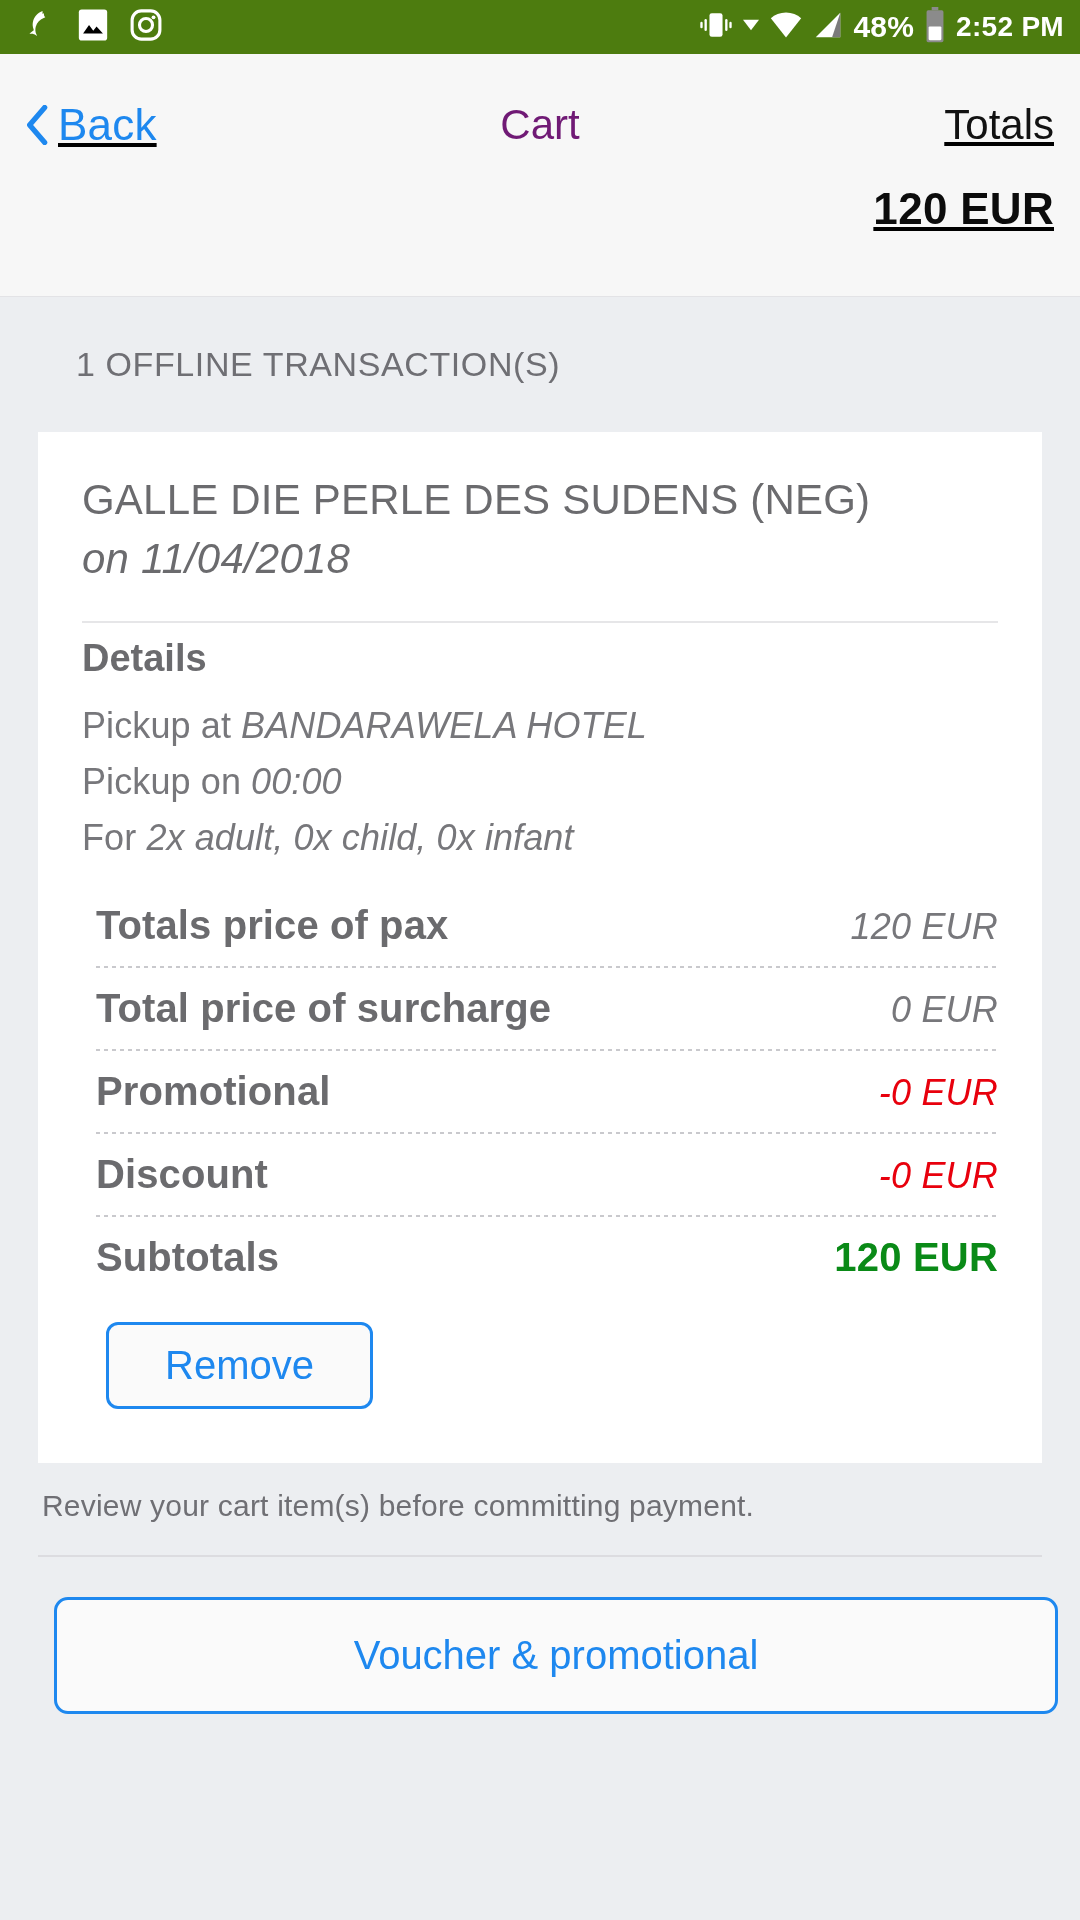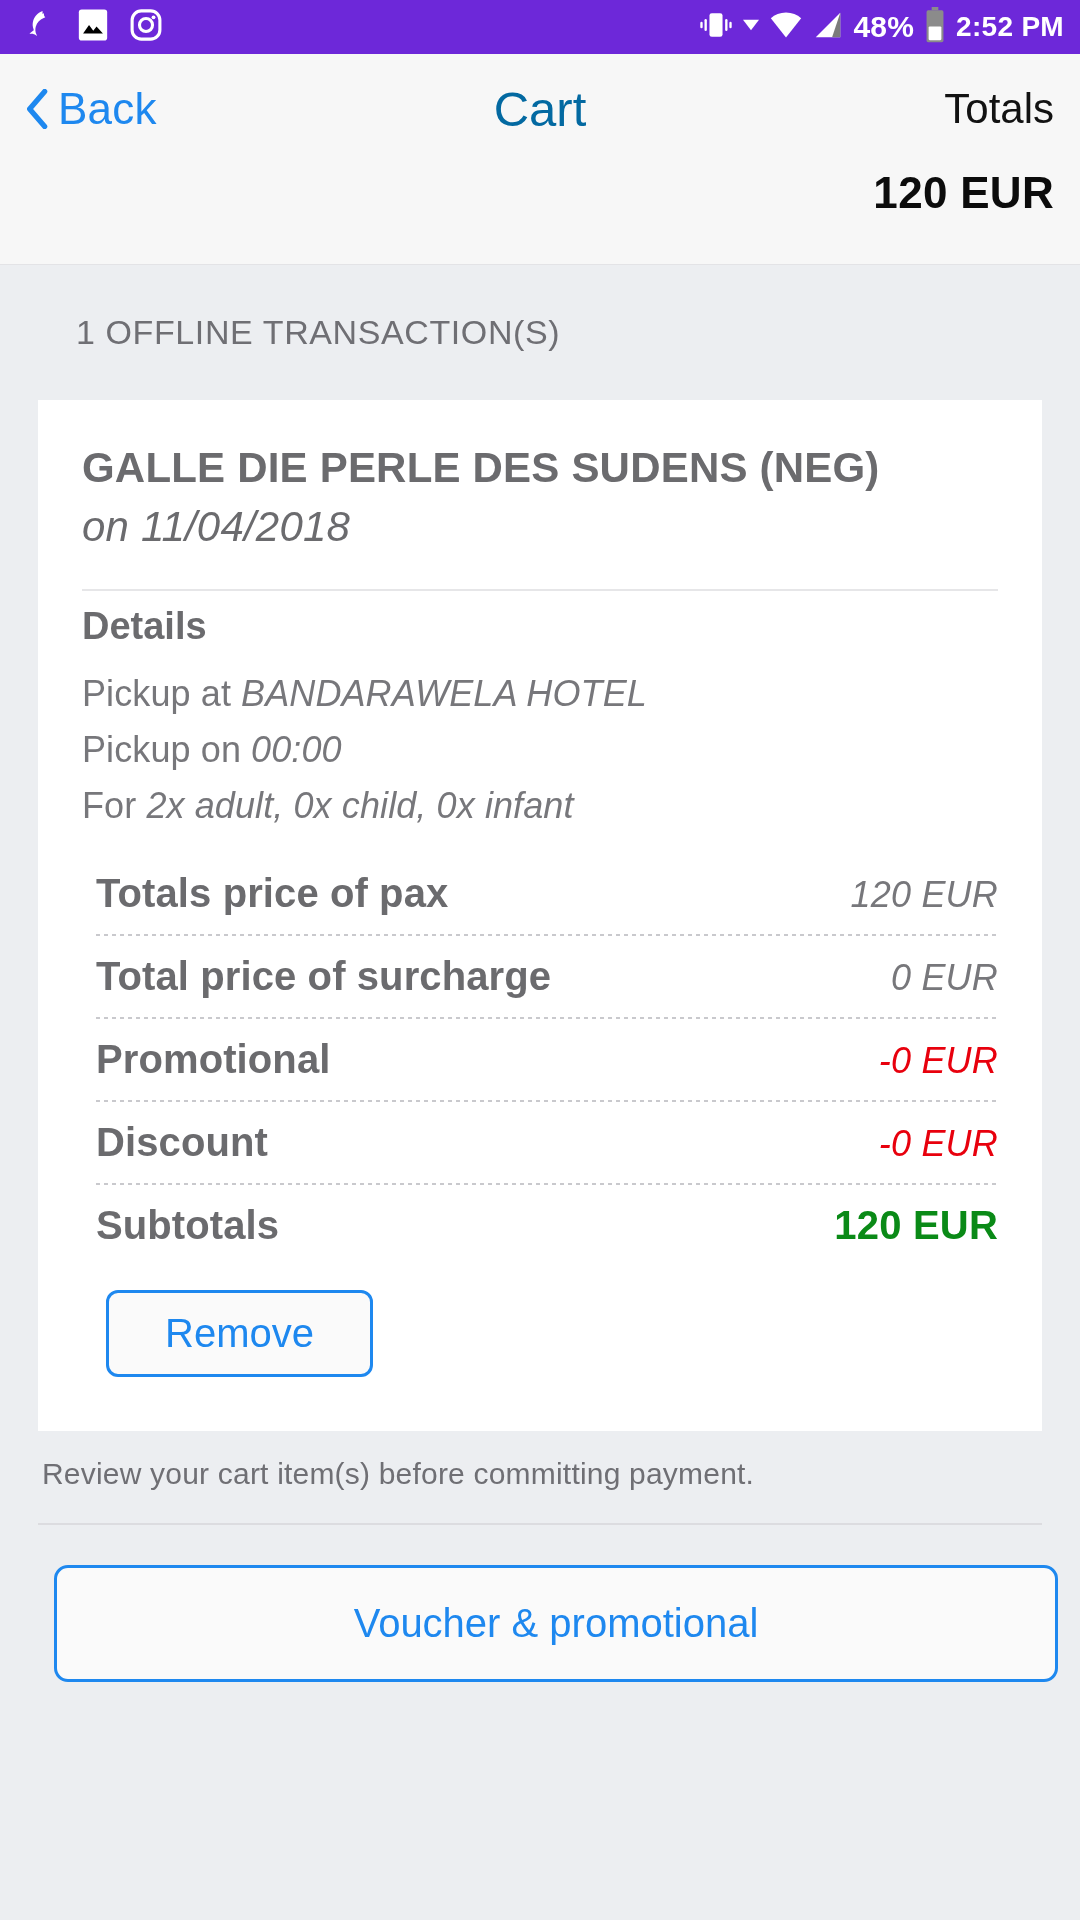--- a/index.html
+++ b/index.html
@@ -6,45 +6,46 @@
   html, body {
     width: 1080px; height: 1920px;
     background: #eceef1;
     font-family: "Liberation Sans", sans-serif;
     -webkit-font-smoothing: antialiased;
   }
   #app { width: 1080px; height: 1920px; position: relative; overflow: hidden; display: flex; flex-direction: column; }
 
   
   .statusbar {
-    height: 54px; background: #6d28d9; color: #fff;
+    height: 54px; background: #4d7c0f; color: #fff;
     display: flex; align-items: center; padding: 0 16px 0 22px;
     flex: 0 0 auto;
   }
   .sb-left { display: flex; align-items: center; gap: 22px; }
   .sb-right { margin-left: auto; display: flex; align-items: center; gap: 10px; }
   .sb-icon { display: block; }
   .sb-battery-text { font-size: 30px; font-weight: 600; letter-spacing: .2px; }
   .sb-clock { font-size: 28px; font-weight: 700; letter-spacing: .3px; margin-left: 0; }
 
   
   .navbar {
     background: #f7f7f7; flex: 0 0 auto;
-    padding: 0 26px;
+    padding: 16px 26px;
     border-bottom: 1px solid #e3e3e6;
+    text-decoration: underline;
   }
   .nav-row {
     height: 110px; display: flex; align-items: center; position: relative;
   }
   .nav-back { display: flex; align-items: center; gap: 10px; color: #1e88ef; }
   .nav-chevron { width: 22px; height: 40px; flex: 0 0 auto; }
   .nav-back-label { font-size: 44px; color: #1e88ef; letter-spacing: .2px; }
   .nav-title {
     position: absolute; left: 0; right: 0; text-align: center;
-    font-size: 49px; color: #0369a1; font-weight: 400; pointer-events: none;
+    font-size: 42px; color: #701a75; font-weight: 400; pointer-events: none;
   }
   .nav-right { margin-left: auto; font-size: 42px; color: #121212; }
   .totals-row {
     height: 100px; display: flex; align-items: flex-start; justify-content: flex-end;
     padding-top: 4px;
   }
   .totals-amount { font-size: 44px; color: #0c0c0c; font-weight: 700; letter-spacing: .3px; }
 
   
   .body { flex: 1 1 auto; background: #eceef1; display: flex; flex-direction: column; overflow: hidden; }
@@ -53,21 +54,21 @@
     padding: 48px 0 48px 76px;
     font-size: 34px; color: #6f6f74; letter-spacing: .6px;
   }
 
   
   .card {
     background: #fff; margin: 0 38px;
     padding: 44px 44px 0 44px;
   }
   .card-title {
-    font-size: 42px; font-weight: 700; color: #6b6b6e;
+    font-size: 42px; font-weight: 400; color: #6b6b6e;
     letter-spacing: .2px; line-height: 1.12;
   }
   .card-sub {
     font-size: 42px; font-style: italic; color: #6b6b6e;
     margin-top: 12px; letter-spacing: .2px;
   }
   .card-rule { height: 2px; background: #e6e6e8; margin: 38px 0 0 0; }
 
   .details-head {
     font-size: 38px; font-weight: 700; color: #6b6b6e;

